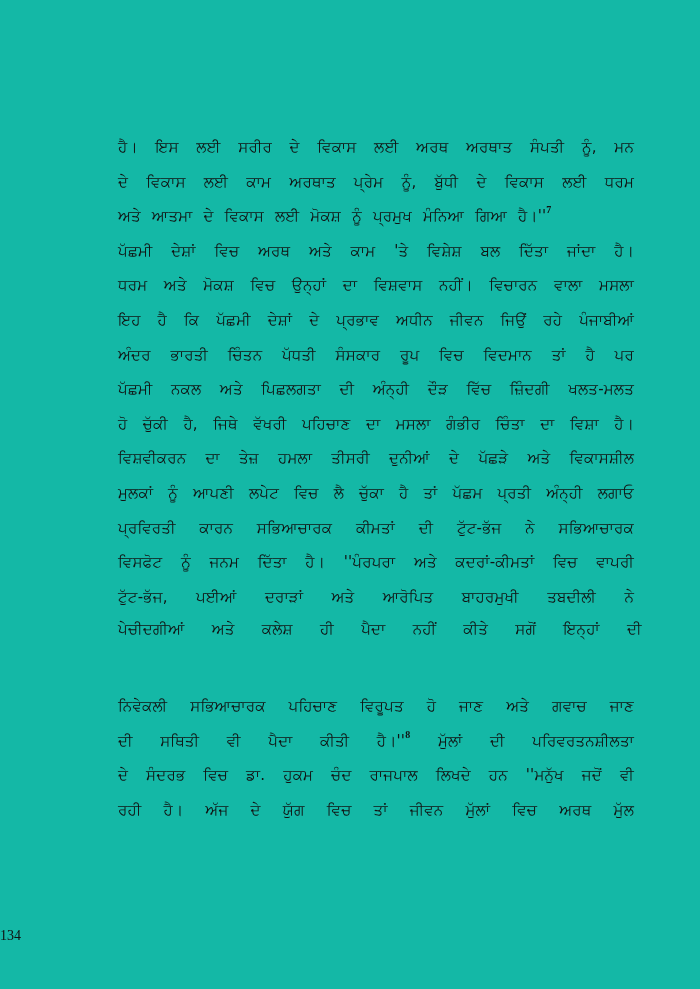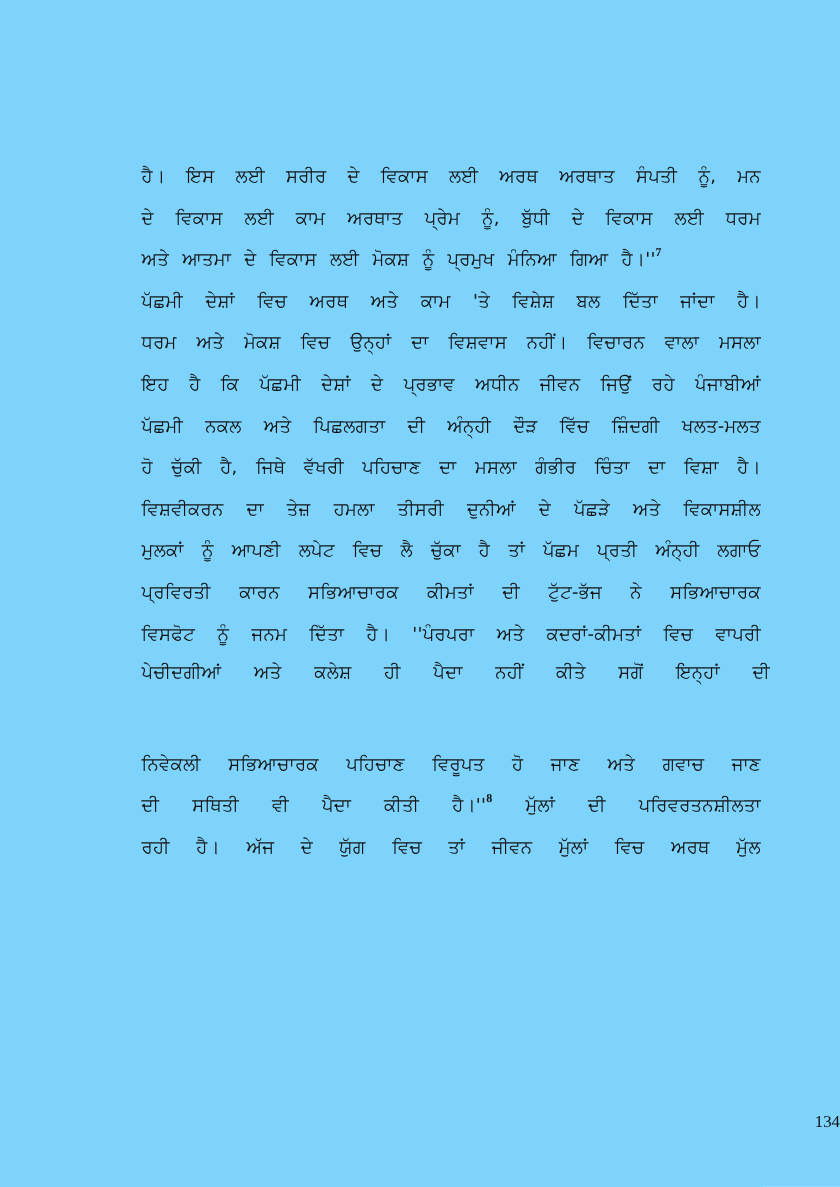--- a/index.html
+++ b/index.html
@@ -1,17 +1,17 @@
 <!DOCTYPE html>
 <html><head>
 <meta charset="utf-8">
 <style>
   html, body { margin: 0; padding: 0; background: #ffffff; }
   body { width: 700px; height: 989px; position: relative; overflow: hidden; }
-  .page { position: absolute; left: 0; top: 0; width: 700px; height: 989px; background: #7dd3fc; }
+  .page { position: absolute; left: 0; top: 0; width: 700px; height: 989px; background: #14b8a6; }
   .body-text {
     position: absolute;
     left: 118px;
     top: 130px;
     width: 516px;
   }
   .line {
     height: 34.6px;
     line-height: 34.6px;
     font-family: "DejaVu Sans", sans-serif;
@@ -26,43 +26,46 @@
     font-family: "Liberation Serif", serif;
     font-size: 10px;
     font-weight: bold;
     vertical-align: 8px;
     line-height: 0;
   }
   .page-number {
     position: absolute;
     left: 0; width: 700px;
     top: 928px;
-    text-align: right;
+    text-align: left;
     font-family: "Liberation Serif", serif;
     font-size: 14px;
     color: #111;
   }
 </style>
 </head>
 <body>
 
 <div class="page">
   <div class="body-text">
     <div class="line"><span>ਹੈ। ਇਸ ਲਈ ਸਰੀਰ ਦੇ ਵਿਕਾਸ ਲਈ ਅਰਥ ਅਰਥਾਤ ਸੰਪਤੀ ਨੂੰ, ਮਨ</span></div>
     <div class="line"><span>ਦੇ ਵਿਕਾਸ ਲਈ ਕਾਮ ਅਰਥਾਤ ਪ੍ਰੇਮ ਨੂੰ, ਬੁੱਧੀ ਦੇ ਵਿਕਾਸ ਲਈ ਧਰਮ</span></div>
     <div class="line" style="text-align:center;text-align-last:left;word-spacing:6px;"><span>ਅਤੇ ਆਤਮਾ ਦੇ ਵਿਕਾਸ ਲਈ ਮੋਕਸ਼ ਨੂੰ ਪ੍ਰਮੁਖ ਮੰਨਿਆ ਗਿਆ ਹੈ।''</span><sup class="fn">7</sup></div>
     <div class="line"><span>ਪੱਛਮੀ ਦੇਸ਼ਾਂ ਵਿਚ ਅਰਥ ਅਤੇ ਕਾਮ 'ਤੇ ਵਿਸ਼ੇਸ਼ ਬਲ ਦਿੱਤਾ ਜਾਂਦਾ ਹੈ।</span></div>
     <div class="line"><span>ਧਰਮ ਅਤੇ ਮੋਕਸ਼ ਵਿਚ ਉਨ੍ਹਾਂ ਦਾ ਵਿਸ਼ਵਾਸ ਨਹੀਂ। ਵਿਚਾਰਨ ਵਾਲਾ ਮਸਲਾ</span></div>
     <div class="line"><span>ਇਹ ਹੈ ਕਿ ਪੱਛਮੀ ਦੇਸ਼ਾਂ ਦੇ ਪ੍ਰਭਾਵ ਅਧੀਨ ਜੀਵਨ ਜਿਉਂ ਰਹੇ ਪੰਜਾਬੀਆਂ</span></div>
+    <div class="line"><span>ਅੰਦਰ ਭਾਰਤੀ ਚਿੰਤਨ ਪੱਧਤੀ ਸੰਸਕਾਰ ਰੂਪ ਵਿਚ ਵਿਦਮਾਨ ਤਾਂ ਹੈ ਪਰ</span></div>
     <div class="line"><span>ਪੱਛਮੀ ਨਕਲ ਅਤੇ ਪਿਛਲਗਤਾ ਦੀ ਅੰਨ੍ਹੀ ਦੌੜ ਵਿੱਚ ਜ਼ਿੰਦਗੀ ਖਲਤ-ਮਲਤ</span></div>
     <div class="line"><span>ਹੋ ਚੁੱਕੀ ਹੈ, ਜਿਥੇ ਵੱਖਰੀ ਪਹਿਚਾਣ ਦਾ ਮਸਲਾ ਗੰਭੀਰ ਚਿੰਤਾ ਦਾ ਵਿਸ਼ਾ ਹੈ।</span></div>
     <div class="line"><span>ਵਿਸ਼ਵੀਕਰਨ ਦਾ ਤੇਜ਼ ਹਮਲਾ ਤੀਸਰੀ ਦੁਨੀਆਂ ਦੇ ਪੱਛੜੇ ਅਤੇ ਵਿਕਾਸਸ਼ੀਲ</span></div>
     <div class="line"><span>ਮੁਲਕਾਂ ਨੂੰ ਆਪਣੀ ਲਪੇਟ ਵਿਚ ਲੈ ਚੁੱਕਾ ਹੈ ਤਾਂ ਪੱਛਮ ਪ੍ਰਤੀ ਅੰਨ੍ਹੀ ਲਗਾਓ</span></div>
     <div class="line" style="word-spacing:10px;"><span>ਪ੍ਰਵਿਰਤੀ ਕਾਰਨ ਸਭਿਆਚਾਰਕ ਕੀਮਤਾਂ ਦੀ ਟੁੱਟ-ਭੱਜ ਨੇ ਸਭਿਆਚਾਰਕ</span></div>
     <div class="line"><span>ਵਿਸਫੋਟ ਨੂੰ ਜਨਮ ਦਿੱਤਾ ਹੈ। ''ਪੰਰਪਰਾ ਅਤੇ ਕਦਰਾਂ-ਕੀਮਤਾਂ ਵਿਚ ਵਾਪਰੀ</span></div>
+    <div class="line" style="word-spacing:22px;"><span>ਟੁੱਟ-ਭੱਜ, ਪਈਆਂ ਦਰਾੜਾਂ ਅਤੇ ਆਰੋਪਿਤ ਬਾਹਰਮੁਖੀ ਤਬਦੀਲੀ ਨੇ</span></div>
     <div class="line" style="word-spacing:18px;font-family:Liberation Mono, monospace;"><span>ਪੇਚੀਦਗੀਆਂ ਅਤੇ ਕਲੇਸ਼ ਹੀ ਪੈਦਾ ਨਹੀਂ ਕੀਤੇ ਸਗੋਂ ਇਨ੍ਹਾਂ ਦੀ</span></div>
     <div class="line" style="word-spacing:8px;margin-top:40px;"><span>ਨਿਵੇਕਲੀ ਸਭਿਆਚਾਰਕ ਪਹਿਚਾਣ ਵਿਰੂਪਤ ਹੋ ਜਾਣ ਅਤੇ ਗਵਾਚ ਜਾਣ</span></div>
     <div class="line" style="word-spacing:14px;"><span>ਦੀ ਸਥਿਤੀ ਵੀ ਪੈਦਾ ਕੀਤੀ ਹੈ।''</span><sup class="fn">8</sup><span> ਮੁੱਲਾਂ ਦੀ ਪਰਿਵਰਤਨਸ਼ੀਲਤਾ</span></div>
+    <div class="line"><span>ਦੇ ਸੰਦਰਭ ਵਿਚ ਡਾ. ਹੁਕਮ ਚੰਦ ਰਾਜਪਾਲ ਲਿਖਦੇ ਹਨ ''ਮਨੁੱਖ ਜਦੋਂ ਵੀ</span></div>
     <div class="line" style="word-spacing:12px;"><span>ਰਹੀ ਹੈ। ਅੱਜ ਦੇ ਯੁੱਗ ਵਿਚ ਤਾਂ ਜੀਵਨ ਮੁੱਲਾਂ ਵਿਚ ਅਰਥ ਮੁੱਲ</span></div>
   </div>
 
   <div class="page-number">134</div>
 </div>
 
 </body></html>

